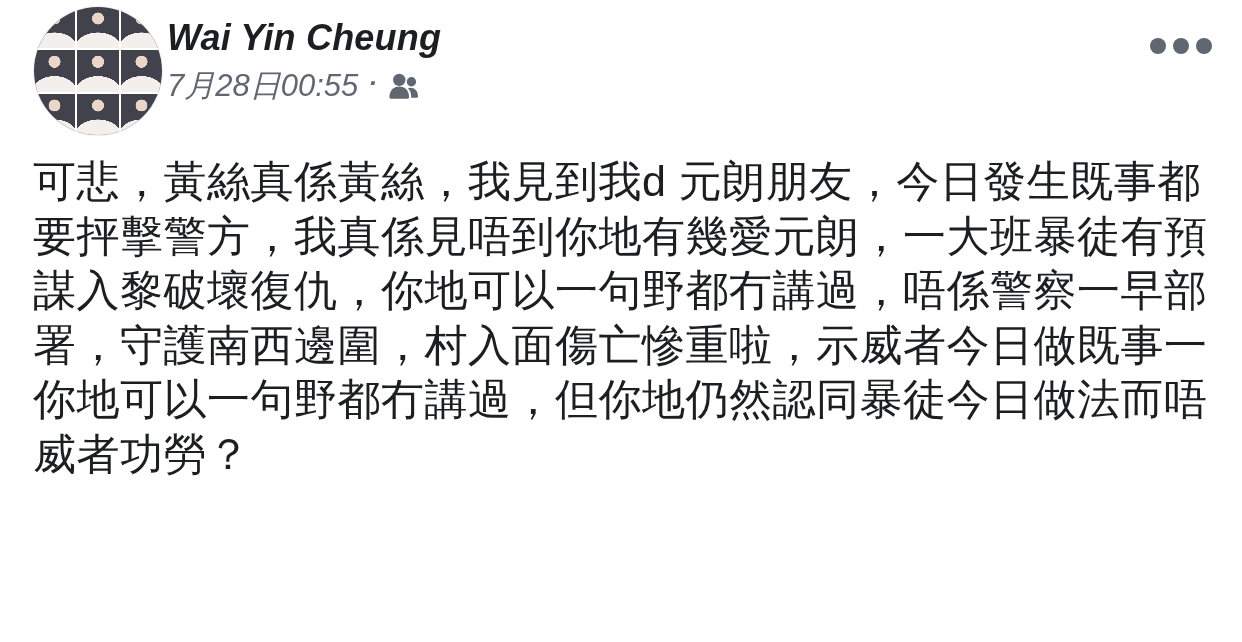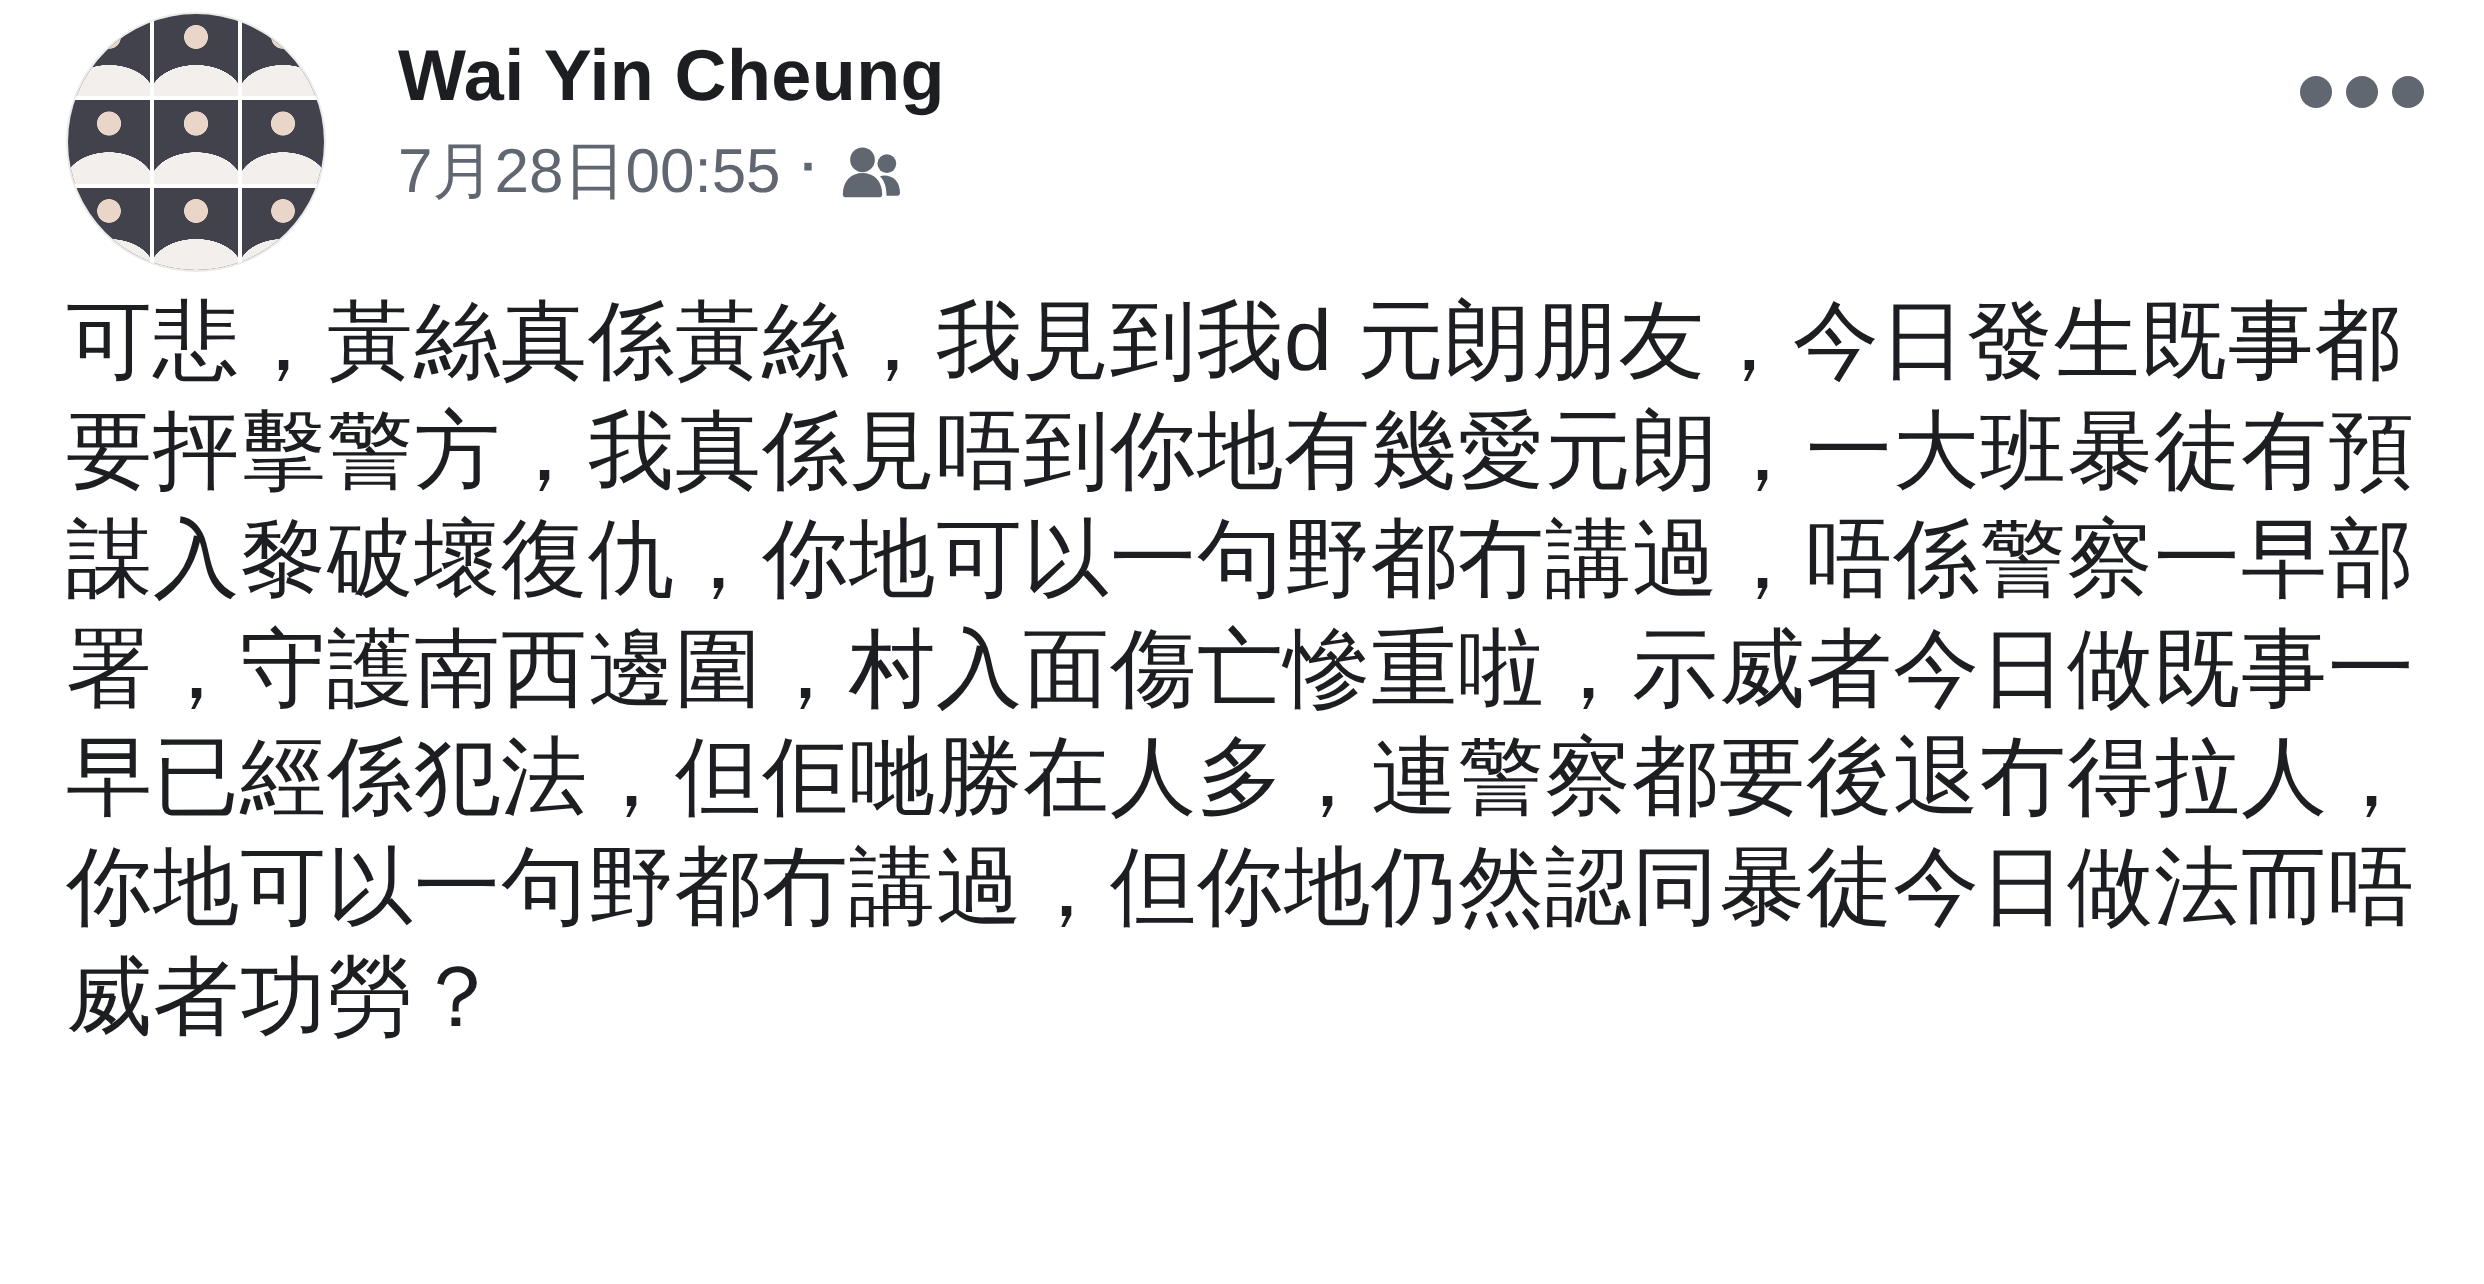--- a/index.html
+++ b/index.html
@@ -41,22 +41,23 @@
     gap: 2px;
     background: #ffffff;
   }
   .avatar-cell {
     background:
       radial-gradient(circle at 50% 28%, #e9d6c9 0 16%, rgba(233,214,201,0) 17%),
       radial-gradient(ellipse 55% 38% at 50% 100%, #f2efec 0 99%, rgba(242,239,236,0) 100%),
       #41424c;
   }
   .header-text {
-    margin-left: 36px;
+    margin-left: 4px;
     padding-top: 10px;
+    font-style: italic;
   }
   .author {
     font-size: 36px;
     font-weight: 700;
     color: #1c1e21;
     line-height: 1.2;
     letter-spacing: 0.2px;
     cursor: pointer;
   }
   .meta {
@@ -87,21 +88,21 @@
   }
   .dot {
     width: 16px;
     height: 16px;
     border-radius: 50%;
     background: #606770;
   }
   
   .content {
     padding: 0 44px 0 33px;
-    margin-top: 8px;
+    margin-top: 18px;
   }
   .content .line {
     font-size: 43px;
     line-height: 54.6px;
     color: #1c1e21;
     letter-spacing: 0.5px;
     white-space: nowrap;
     font-weight: 400;
   }
 </style>
@@ -148,18 +149,17 @@
       <span class="dot"></span>
     </div>
 
   </div>
 
   <div class="content">
     <div class="line">可悲，黃絲真係黃絲，我見到我d 元朗朋友，今日發生既事都</div>
     <div class="line">要抨擊警方，我真係見唔到你地有幾愛元朗，一大班暴徒有預</div>
     <div class="line">謀入黎破壞復仇，你地可以一句野都冇講過，唔係警察一早部</div>
     <div class="line">署，守護南西邊圍，村入面傷亡慘重啦，示威者今日做既事一</div>
-    <div class="line">早已經係犯法，但佢哋勝在人多，連警察都要後退冇得拉人，</div>
     <div class="line">你地可以一句野都冇講過，但你地仍然認同暴徒今日做法而唔</div>
     <div class="line">威者功勞？</div>
   </div>
 
 </div>
 
 </body></html>

